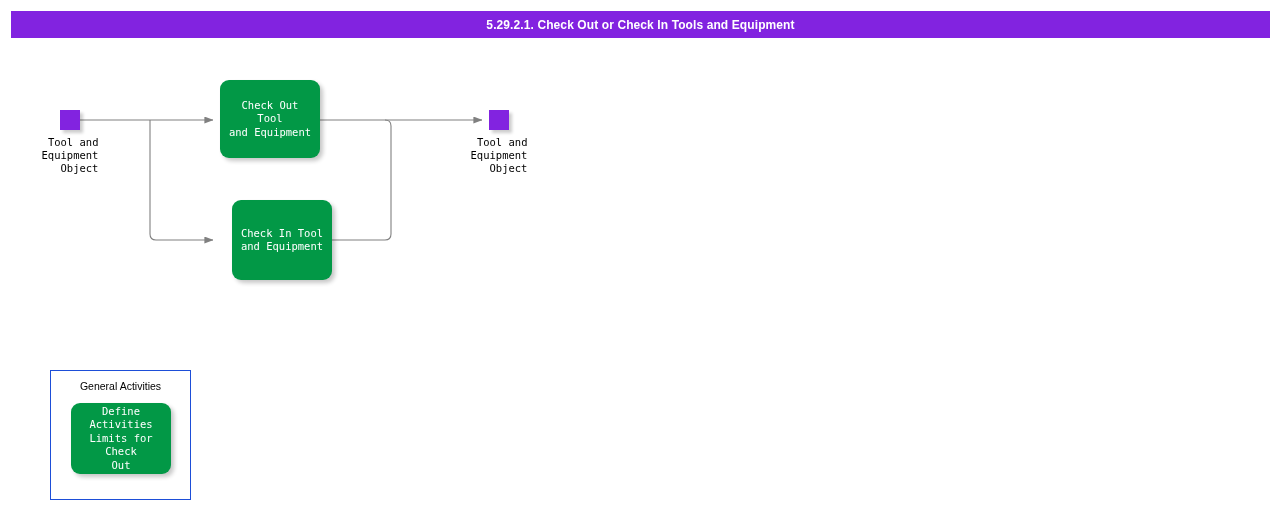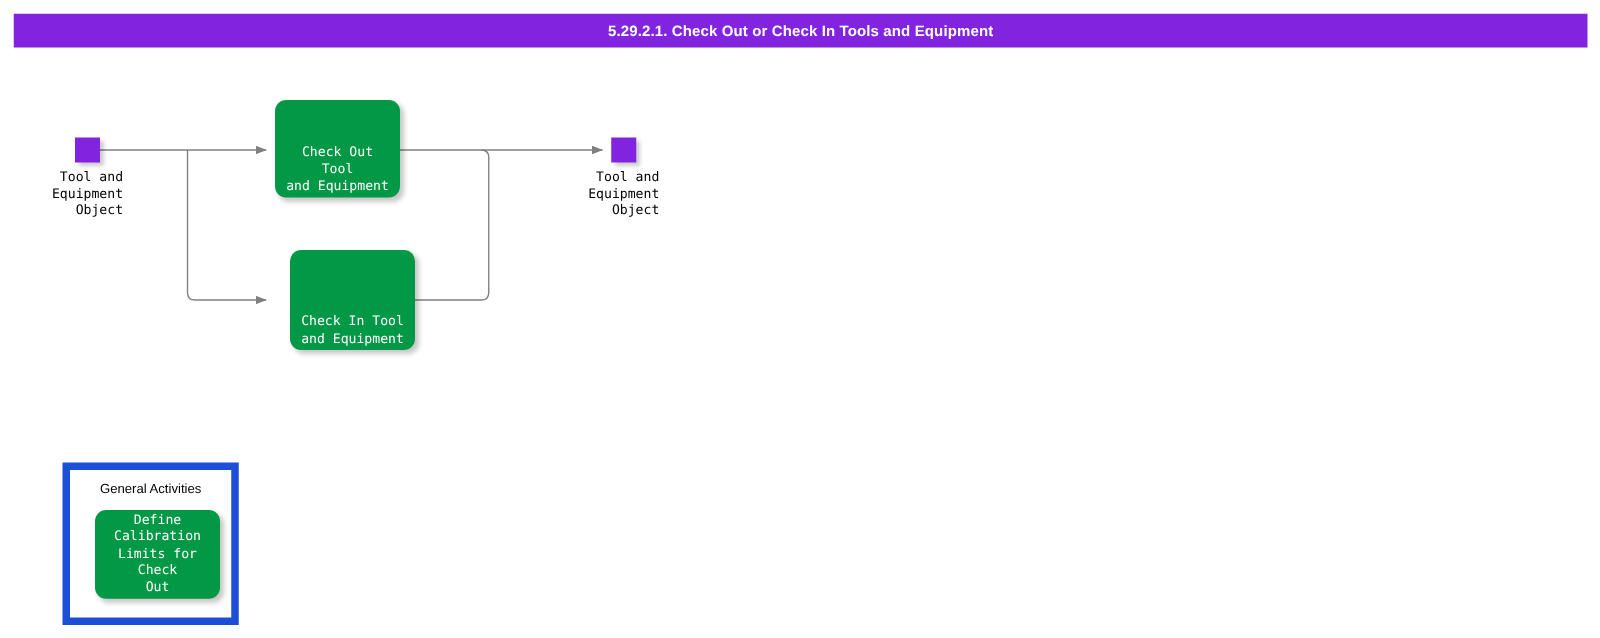--- a/index.html
+++ b/index.html
@@ -77,42 +77,42 @@
     white-space: pre;
   }
 
   
   .activity {
     position: absolute;
     background: #029846;
     border-radius: 9px;
     box-shadow: 3px 3px 4px rgba(0,0,0,0.22);
     display: flex;
-    align-items: flex-end;
+    align-items: center;
     justify-content: center;
     box-sizing: border-box;
     padding: 2px 6px;
   }
   .activity .activity-text {
     color: #ffffff;
     font-family: "DejaVu Sans Mono", monospace;
     font-size: 10.5px;
     line-height: 13.5px;
     text-align: center;
     white-space: pre-line;
   }
 
   
   .group-box {
     position: absolute;
     left: 50px;
     top: 370px;
     width: 141px;
     height: 130px;
-    border: 6px solid #1d4ed8;
+    border: 1px solid #1d4ed8;
     background: #ffffff;
     box-sizing: border-box;
   }
   .group-title {
     position: absolute;
     top: 9px;
     left: 0;
     width: 100%;
     text-align: center;
     font-family: "Liberation Sans", sans-serif;
@@ -167,19 +167,19 @@
     <div class="object-swatch"></div>
     <div class="object-label">Tool and
 Equipment
 Object</div>
   </div>
 
   <div class="group-box">
     <div class="group-title">General Activities</div>
     <div class="activity" style="left:20px; top:32px; width:100px; height:71px;">
       <span class="activity-text">Define
-Calibration
+Activities
 Limits for Check
 Out</span>
     </div>
   </div>
 
 </div>
 
 </body></html>

